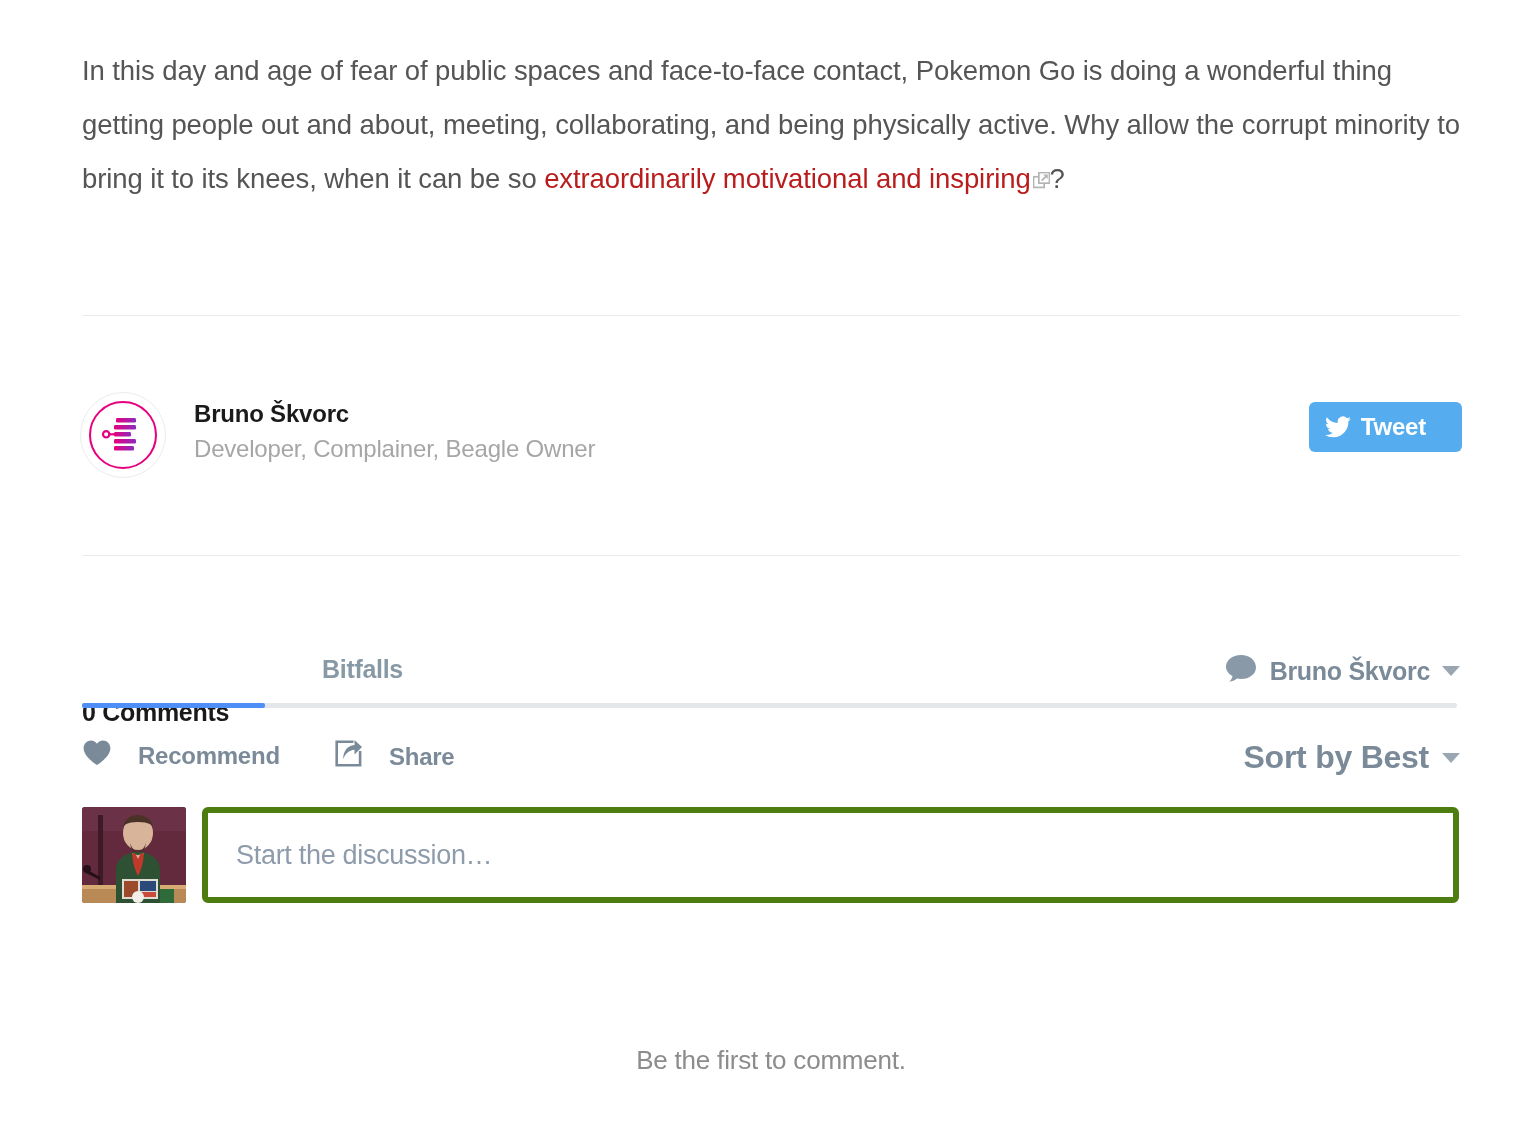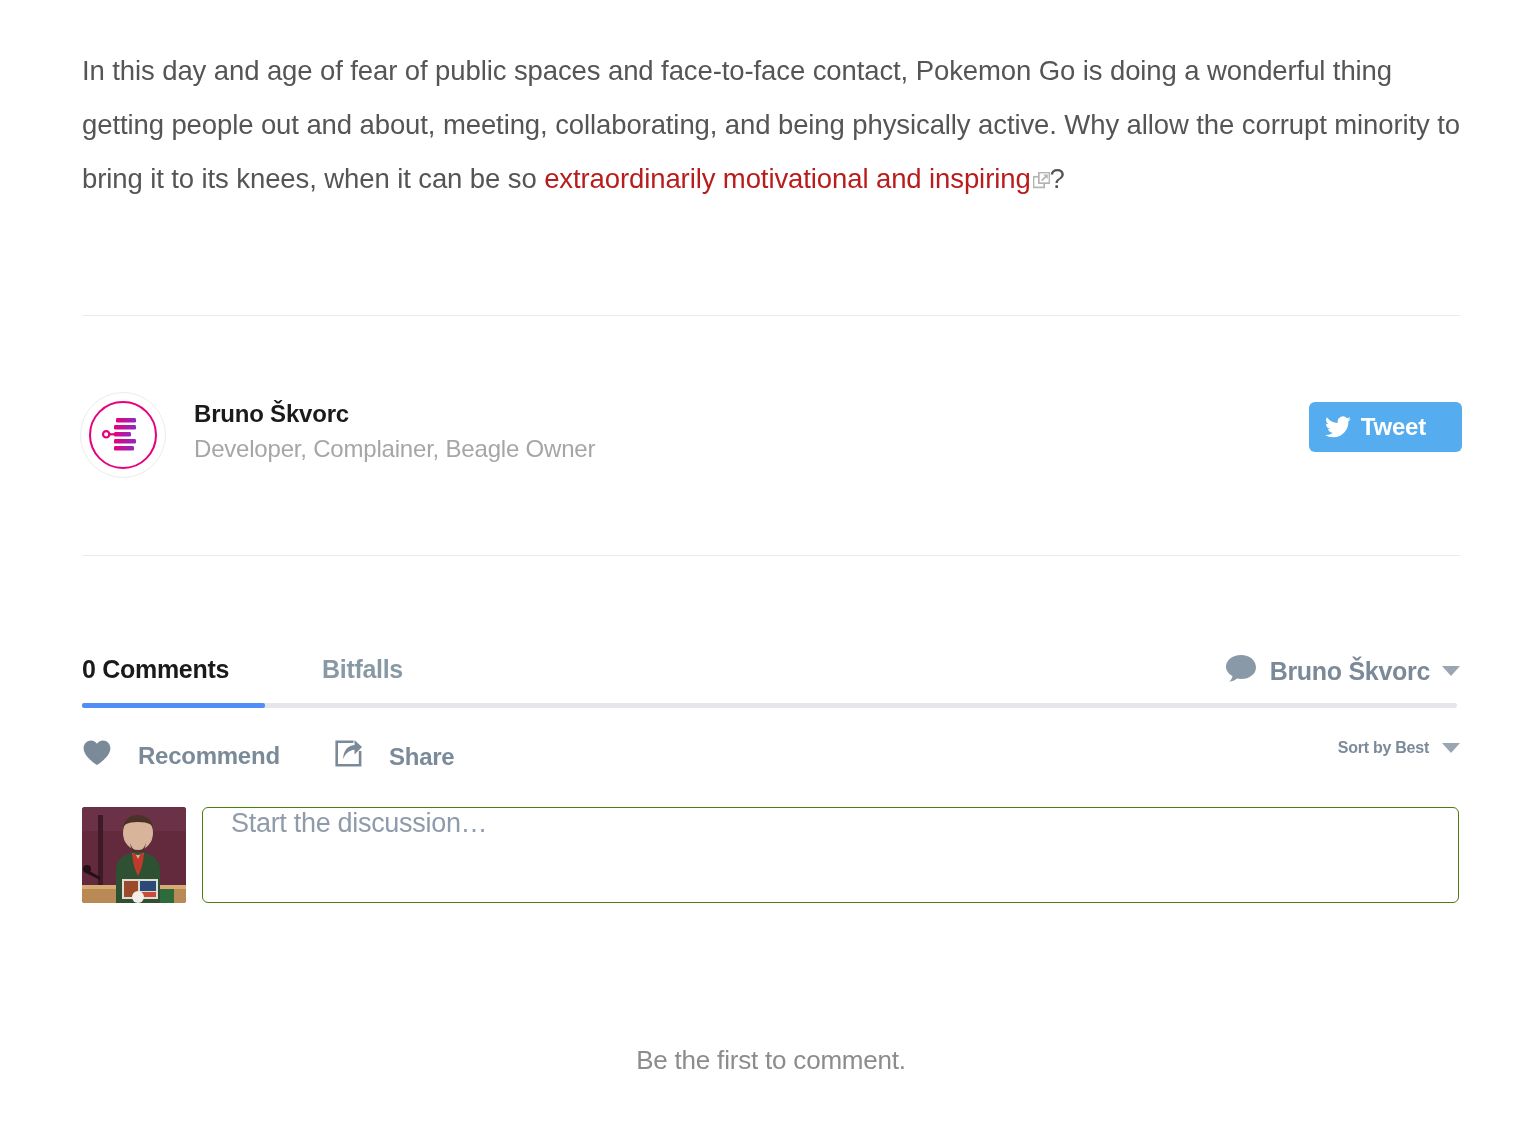--- a/index.html
+++ b/index.html
@@ -145,21 +145,21 @@
     height: 68px;
   }
   .tab {
     position: absolute;
     top: 10px;
     font-size: 25px;
     font-weight: bold;
     letter-spacing: -0.3px;
     cursor: pointer;
   }
-  .tab-comments { left: 0px; color: #1a1a1a; }
+  .tab-comments { left: 0px; color: #1a1a1a; margin-top: 43px; }
   .tab-bitfalls { left: 240px; color: #8899a6; }
 
   .tabs-rule {
     position: absolute;
     left: 0px;
     top: 58px;
     width: 1375px;
     height: 5px;
     background: #e4e6e9;
     border-radius: 2px;
@@ -217,21 +217,21 @@
   .action-recommend { left: 0px; }
   .action-share { left: 252px; }
 
   .sort-control {
     position: absolute;
     right: 0px;
     top: 0px;
     display: flex;
     align-items: center;
     gap: 13px;
-    font-size: 16px;
+    font-size: 32px;
     font-weight: bold;
     color: #7b8a99;
     letter-spacing: -0.25px;
     cursor: pointer;
   }
 
   
   .compose-row {
     position: relative;
     margin-top: 6px;
@@ -245,26 +245,26 @@
     height: 96px;
     border-radius: 3px;
     overflow: hidden;
   }
   .compose-box {
     position: absolute;
     left: 120px;
     top: 0px;
     right: 1px;
     height: 96px;
-    border: 1px solid #4d7c0f;
+    border: 6px solid #4d7c0f;
     border-radius: 6px;
     background: #ffffff;
     box-sizing: border-box;
     display: flex;
-    align-items: flex-start;
+    align-items: center;
     padding-left: 28px;
     cursor: text;
   }
   .compose-box .placeholder {
     font-size: 27px;
     color: #8e9bab;
     letter-spacing: -0.3px;
   }
 
   

